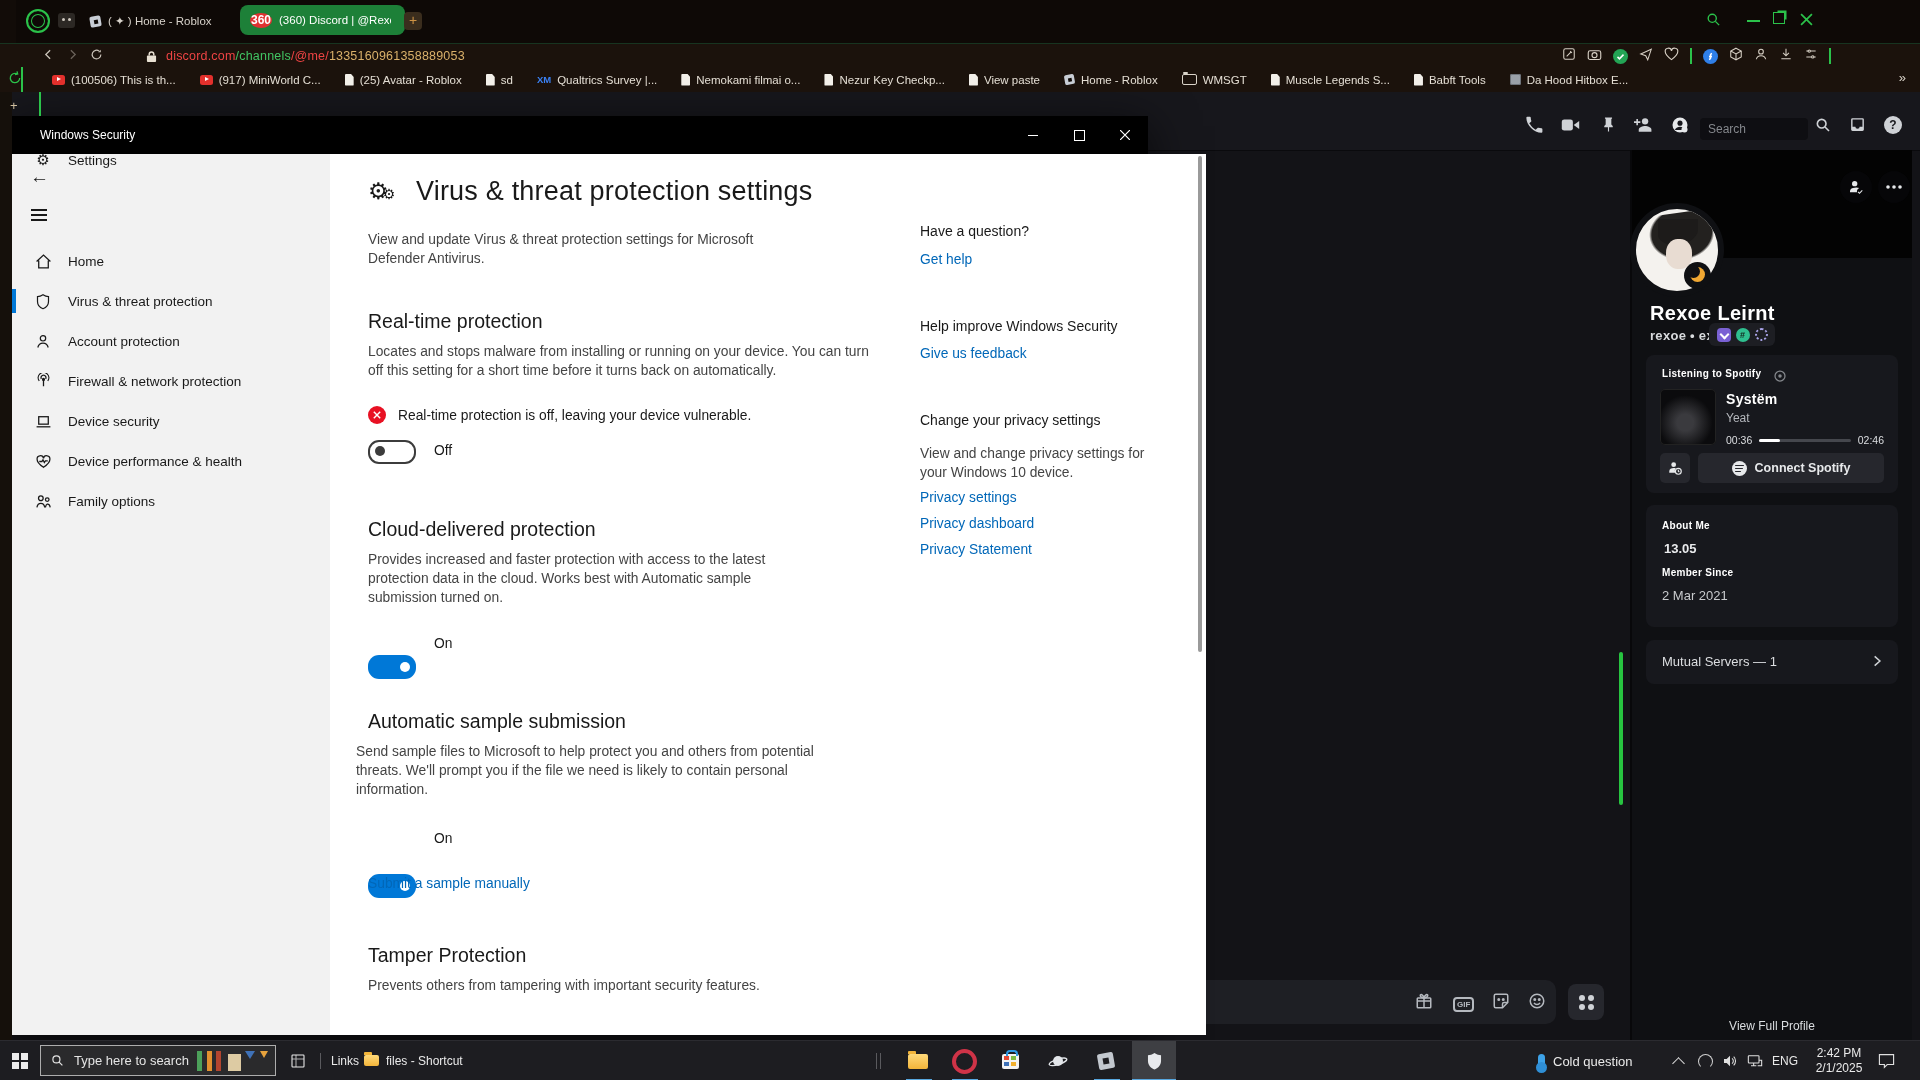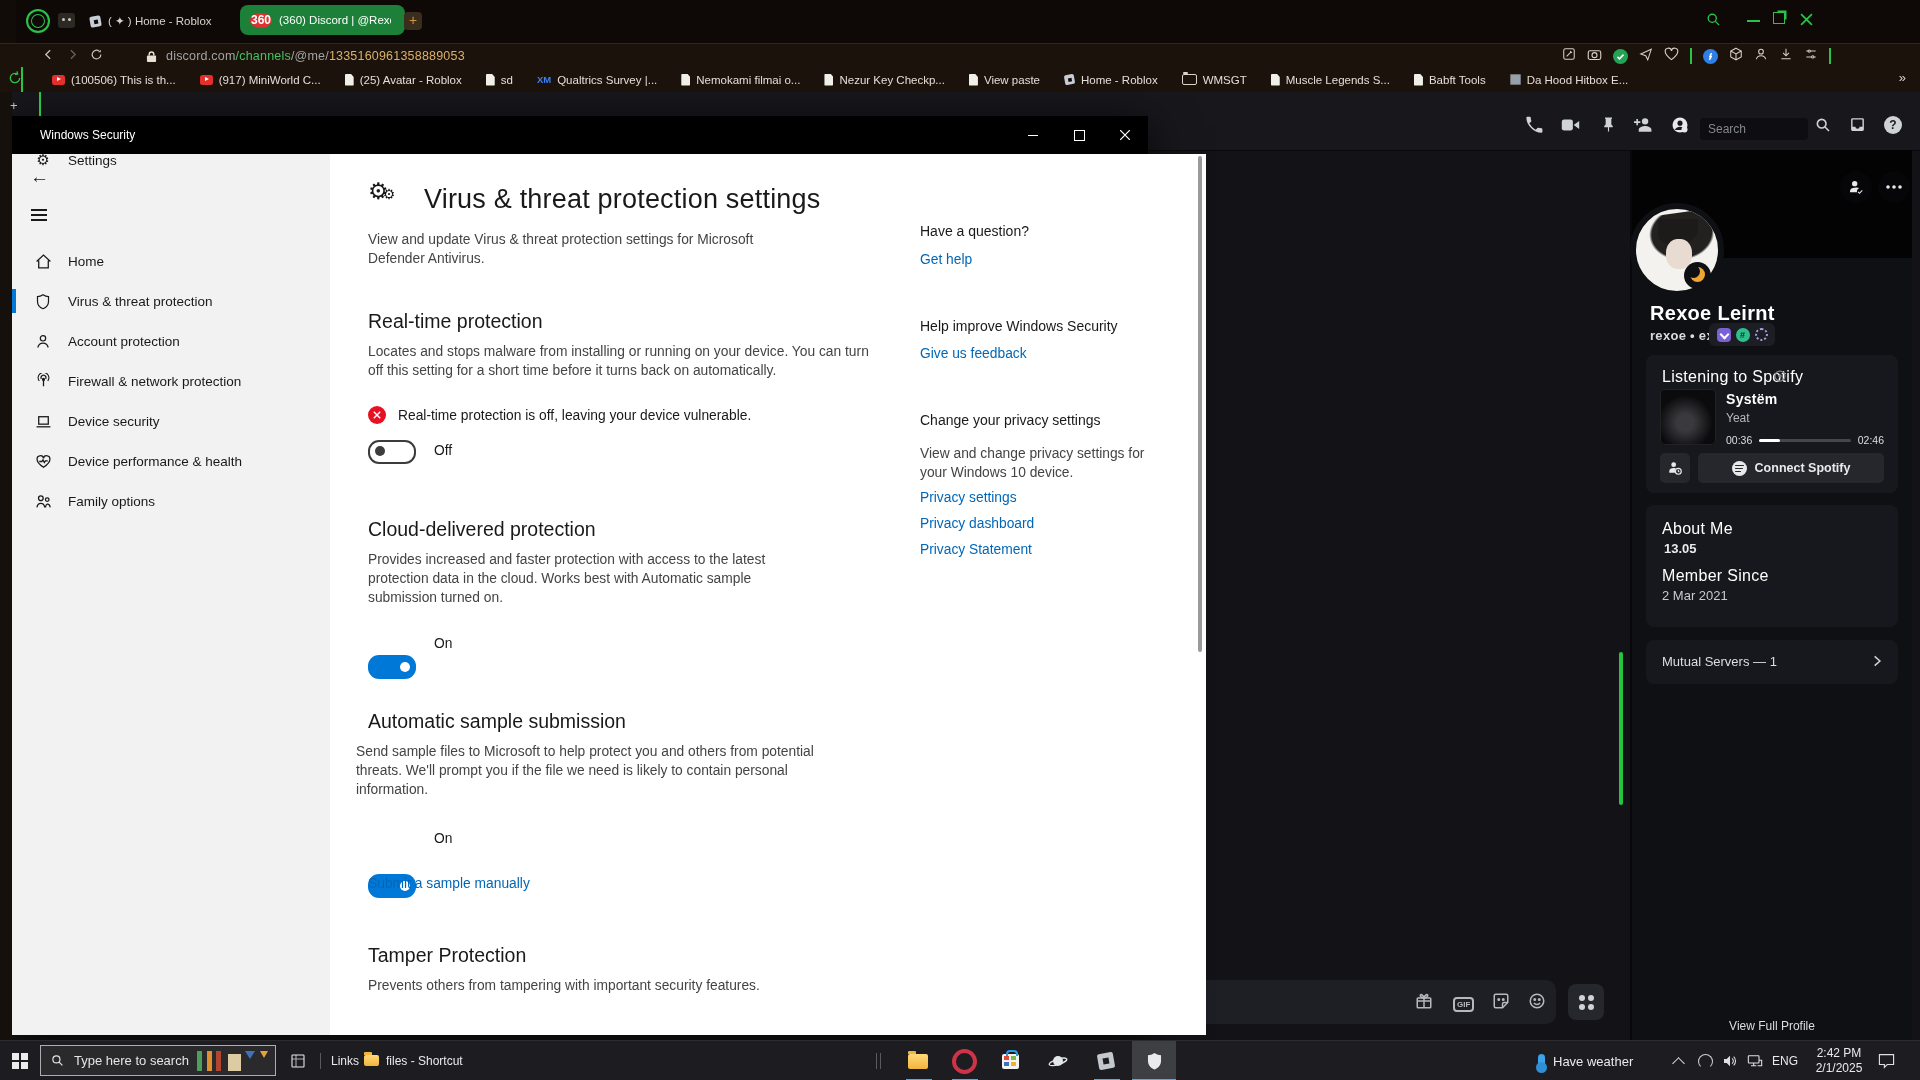--- a/index.html
+++ b/index.html
@@ -17,21 +17,21 @@
   .tab{height:30px;border-radius:8px;display:flex;align-items:center;gap:7px;padding:0 10px;color:#d8d3cb;font-size:11.5px;white-space:nowrap;}
   .tab.active{background:#1d8038;color:#fff;}
   .rbx-fav{width:11px;height:11px;background:#c8cdd5;transform:rotate(-10deg);position:relative;border-radius:2px;}
   .rbx-fav::after{content:"";position:absolute;left:3.5px;top:3.5px;width:4px;height:4px;background:#0e0906;}
   .badge360{min-width:15px;height:15px;border-radius:50%;background:#e03131;color:#fff;font-size:12px;font-weight:bold;display:flex;align-items:center;justify-content:center;padding:0 1px;}
   .newtab{width:18px;height:18px;border-radius:4px;background:#3a2d1d;color:#cf9344;font-size:14px;line-height:17px;text-align:center;}
   .winctl{color:#2bc24a;}
   .addressbar{left:0;top:43px;width:1920px;height:24px;background:#1b120c;border-top:1px solid #173420;}
   .navglyph{color:#c9c2b8;font-size:13px;}
   .urltext{font-size:12.5px;letter-spacing:.2px;}
-  .seg-cream{color:#a3a3a3;} .seg-green{color:#41c463;} .seg-gold{color:#d9b06a;}
+  .seg-cream{color:#ef4444;} .seg-green{color:#41c463;} .seg-gold{color:#d9b06a;}
   .bookmarksbar{left:0;top:67px;width:1920px;height:25px;background:#1b120c;}
   .bm{display:flex;align-items:center;gap:6px;color:#e4ded4;font-size:11.5px;white-space:nowrap;}
   .bm-ic-youtube{width:13px;height:10px;background:#e3302c;border-radius:2.5px;position:relative;}
   .bm-ic-youtube::after{content:"";position:absolute;left:5px;top:2.5px;border-left:4px solid #fff;border-top:2.5px solid transparent;border-bottom:2.5px solid transparent;}
   .bm-ic-page{width:9px;height:12px;background:#f2efe9;border-radius:1px;clip-path:polygon(0 0,66% 0,100% 30%,100% 100%,0 100%);}
   .bm-ic-xm{color:#3b82f6;font-weight:bold;font-size:9.5px;}
   .bm-ic-folder{width:13px;height:9px;border:1.5px solid #d9d3c9;border-radius:2px;position:relative;}
   .bm-ic-folder::before{content:"";position:absolute;top:-3px;left:0;width:5px;height:2px;background:#d9d3c9;border-radius:1px;}
   .bm-ic-grid{width:11px;height:11px;background:#9aa0a8;border-radius:2px;box-shadow:inset 0 0 0 1px #6e737a;}
   .gx-vline{width:2px;background:#2bc24a;}
@@ -61,21 +61,21 @@
   
   .ws{left:12px;top:116px;width:1136px;height:919px;background:#bef264;box-shadow:0 10px 45px rgba(0,0,0,.65);}
   .ws-title{height:38px;background:#000;color:#fff;display:flex;align-items:center;padding-left:28px;font-size:12px;}
   .ws-ctl{position:absolute;top:0;right:0;height:38px;display:flex;}
   .ws-ctl .c{width:46px;height:38px;display:flex;align-items:center;justify-content:center;}
   .ws-body{position:absolute;left:0;top:38px;width:1194px;height:881px;overflow:hidden;background:#fff;color:#1a1a1a;}
   .ws-side{position:absolute;left:0;top:0;width:318px;height:881px;background:#f2f2f2;}
   .nav-item{position:relative;height:40px;display:flex;align-items:center;gap:16px;padding-left:22px;font-size:13.5px;color:#191919;}
   .nav-item.sel::before{content:"";position:absolute;left:0;top:8px;width:4px;height:24px;background:#0078d7;}
   .nav-ic{width:18px;display:flex;justify-content:center;color:#191919;}
-  .ws h1{margin:8px;font-size:27px;font-weight:300;color:#191919;letter-spacing:.2px;}
+  .ws h1{margin:0;font-size:27px;font-weight:300;color:#191919;letter-spacing:.2px;}
   .ws h2{margin:0;font-size:19.5px;font-weight:400;color:#191919;}
   .ws p{margin:0;font-size:13.8px;line-height:19px;color:#444;}
   .ws-link{font-size:13.8px;color:#0067b8;}
   .tgl{width:44px;height:20px;border-radius:11px;position:relative;}
   .tgl.off{border:2px solid #3c3c3c;}
   .tgl.off .knob{position:absolute;left:5px;top:4px;width:10px;height:10px;border-radius:50%;background:#3c3c3c;}
   .tgl.on{background:#0078d7;height:24px;width:48px;box-sizing:border-box;}
   .tgl.on .knob{position:absolute;right:6px;top:7px;width:10px;height:10px;border-radius:50%;background:#fff;}
   .err-ic{width:18px;height:18px;border-radius:50%;background:#e81123;color:#fff;display:flex;align-items:center;justify-content:center;}
   .tgl-label{font-size:13.8px;color:#191919;}
@@ -96,21 +96,21 @@
   .moonbadge .moon{position:absolute;left:6px;top:5px;width:15px;height:15px;border-radius:50%;background:#f0a732;}
   .moonbadge .cut{position:absolute;left:3px;top:3px;width:13px;height:13px;border-radius:50%;background:#0f1013;}
   .dname{font-size:20px;font-weight:bold;color:#fff;letter-spacing:.3px;}
   .duser{font-size:13px;font-weight:bold;color:#d8dadd;letter-spacing:.3px;}
   .badgepill{position:absolute;left:77px;top:173px;width:66px;height:23px;background:#1d1e23;border-radius:6px;display:flex;align-items:center;justify-content:center;gap:5px;}
   .b-hype{width:14px;height:14px;background:#7a61d4;border-radius:4px;position:relative;}
   .b-hype::after{content:"";position:absolute;left:4px;top:3px;width:5px;height:5px;border-right:2px solid #fff;border-bottom:2px solid #fff;transform:rotate(45deg);}
   .b-hash{width:14px;height:14px;border-radius:50%;background:#2fbf8f;color:#15241e;font-size:9px;font-weight:bold;display:flex;align-items:center;justify-content:center;}
   .b-wreath{width:13px;height:13px;border-radius:50%;border:2.5px dotted #a9a3e8;box-sizing:border-box;}
   .card{position:absolute;left:14px;width:252px;background:#17181d;border-radius:8px;}
-  .card-h{font-size:16px;font-weight:normal;color:#fff;letter-spacing:.3px;text-align:right;}
+  .card-h{font-size:10px;font-weight:bold;color:#fff;letter-spacing:.3px;text-align:right;}
   .muted{color:#b4b7bc;}
   .track{height:3px;border-radius:2px;background:#45474d;position:relative;flex:1;}
   .track .fill{position:absolute;left:0;top:0;height:3px;border-radius:2px;background:#fff;}
   .dbtn{background:#26272d;border-radius:5px;display:flex;align-items:center;justify-content:center;color:#e7e9eb;}
   .spoticon{width:15px;height:15px;border-radius:50%;background:#e7e9eb;position:relative;}
   .spoticon i{position:absolute;left:3px;border-radius:2px;background:#26272d;height:1.6px;display:block;}
   .greenline{left:1619px;top:652px;width:4px;height:153px;background:#27c440;border-radius:2px;}
   .composer{left:1206px;top:980px;width:350px;height:44px;background:#1e1f24;border-radius:0 10px 10px 0;}
   .gifpill{border:2px solid #b5b9bf;border-radius:4px;color:#b5b9bf;font-size:8px;font-weight:bold;padding:1px 2px;}
   .appsbtn{left:1568px;top:984px;width:36px;height:36px;background:#26272d;border-radius:8px;display:flex;align-items:center;justify-content:center;}
@@ -668,21 +668,21 @@
       </div>
     <div class="tbicon ab" style="left:1132px;top:0;background:#3e3f43;width:44px">
       <svg width="19" height="20" viewBox="0 0 16 16" fill="#e8eaed">
           <path d="M8 1.3C6 2.6 4.2 3.1 2.5 3.1V8c0 3.7 2.7 6.2 5.5 7.2 2.8-1 5.5-3.5 5.5-7.2V3.1C11.8 3.1 10 2.6 8 1.3z"></path>
         </svg>
       <div class="underline" style="left:0;width:44px"></div>
     </div>
 
     <div class="ab flex" style="left:1538px;top:0;height:40px;gap:8px">
       <span class="thermo"></span>
-      <span class="tray-txt" style="font-size:13px">Have weather</span>
+      <span class="tray-txt" style="font-size:13px">Cold question</span>
     </div>
     <div class="ab chev-up" style="left:1674px;top:18px"></div>
     <div class="ab" style="left:1698px;top:13px;width:13px;height:13px;border:1.6px solid #d2d2d2;border-radius:50%;border-bottom-color:transparent"></div>
     <div class="ab" style="left:1722px;top:12px">
       <svg width="16" height="16" viewBox="0 0 24 24" fill="#e0e0e0">
           <path d="M3 9v6h4l5 5V4L7 9H3z"></path>
           <path d="M15 8a5 5 0 0 1 0 8M17.5 5.5a9 9 0 0 1 0 13" fill="none" stroke="#e0e0e0" stroke-width="1.6"></path>
         </svg>
     </div>
     <div class="ab" style="left:1747px;top:13px">

